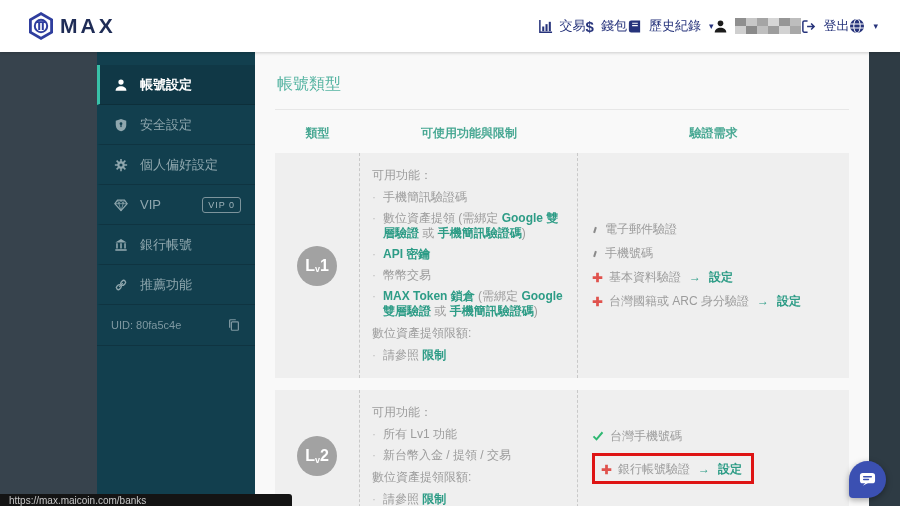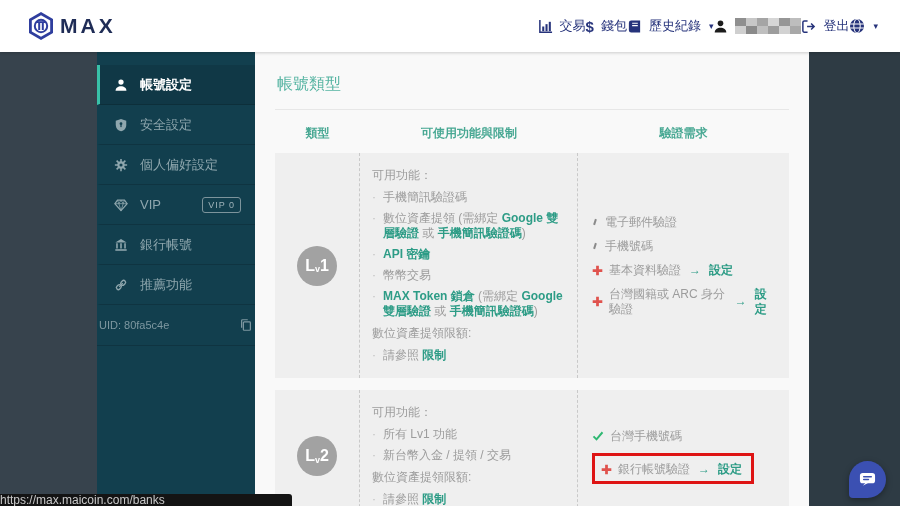--- a/index.html
+++ b/index.html
@@ -27,24 +27,24 @@
   .page { display:flex; height:454px; }
   .strip-left { width:97px; background:#37434d; }
   .strip-right { flex:1; background:#2e3b44; }
 
   
   aside { width:158px; background:#123f4e; padding-top:13px; display:flex; flex-direction:column; }
   .side-item { height:40px; display:flex; align-items:center; gap:12px; padding:0 14px; font-size:13px; color:#8fa7ae; border-bottom:1px solid rgba(0,0,0,.16); border-left:3px solid transparent; cursor:pointer; }
   .side-item.active { color:#ffffff; font-weight:bold; border-left:3px solid #38c1a8; background:rgba(0,0,0,.10); }
   .side-item svg { flex:0 0 auto; }
   .vip-badge { margin-left:auto; font-size:9px; color:#9fb3ba; border:1px solid #7d949c; border-radius:3px; padding:2px 5px; letter-spacing:1px; }
-  .uid-row { display:flex; align-items:center; justify-content:space-between; padding:13px 2px; font-size:11px; color:#7e98a1; border-bottom:1px solid rgba(0,0,0,.16); }
-
-  
-  main { width:554px; background:#f9f9f9; padding:14px 20px 0; overflow:hidden; }
+  .uid-row { display:flex; align-items:center; justify-content:space-between; padding:13px 14px; font-size:11px; color:#7e98a1; border-bottom:1px solid rgba(0,0,0,.16); }
+
+  
+  main { width:614px; background:#f9f9f9; padding:14px 20px 0; overflow:hidden; }
   h1 { font-size:16px; font-weight:normal; color:#56b4a2; padding:8px 2px 14px; border-bottom:1px solid #e7e7e7; }
   .thead { display:flex; padding:15px 0 11px; font-size:12px; font-weight:bold; color:#48a893; }
   .hc1 { width:85px; text-align:center; }
   .hc2 { width:218px; text-align:center; }
   .hc3 { flex:1; text-align:center; }
 
   .level-box { display:flex; background:#efefef; margin-bottom:12px; font-size:12px; }
   .box-c1 { width:85px; display:flex; align-items:center; justify-content:center; border-right:1px dashed #c9c9c9; }
   .box-c2 { width:218px; padding:11px 12px 9px; border-right:1px dashed #c9c9c9; }
   .box-c3 { flex:1; display:flex; flex-direction:column; justify-content:center; gap:9px; padding:12px 14px; }
@@ -60,21 +60,21 @@
 
   .req { display:flex; align-items:center; gap:6px; color:#9c9c9c; line-height:15px; }
   .tick { width:2px; height:6px; background:#8a8a8a; transform:rotate(18deg); margin:0 3px 0 2px; flex:0 0 auto; }
   .req svg { flex:0 0 auto; }
   .arrow { color:#2d9c86; font-weight:bold; margin:0 2px; }
   .action { color:#2d9c86; font-weight:bold; cursor:pointer; }
   .highlight { border:3px solid #de1414; padding:5px 9px 3px 6px; display:flex; align-items:center; gap:6px; align-self:flex-start; color:#9c9c9c; }
 
   
   .chat-bubble { position:fixed; right:14px; bottom:8px; width:37px; height:37px; background:#3b50b2; border-radius:19px 19px 19px 4px; display:flex; align-items:center; justify-content:center; cursor:pointer; box-shadow:0 2px 6px rgba(0,0,0,.35); }
-  .status-tooltip { position:fixed; left:0; bottom:0; height:12px; width:292px; background:#141414; color:#c9c9c9; font-size:12px; line-height:13px; padding:0 0; border-top-right-radius:3px; white-space:nowrap; overflow:hidden; }
+  .status-tooltip { position:fixed; left:0; bottom:0; height:12px; width:292px; background:#141414; color:#c9c9c9; font-size:10px; line-height:13px; padding:0 9px; border-top-right-radius:3px; white-space:nowrap; overflow:hidden; }
 </style>
 </head>
 <body>
 
 <header>
   <div class="logo">
     <svg width="30" height="30" viewBox="0 0 30 30">
       <polygon points="15,1 27,8 27,22 15,29 3,22 3,8" fill="#2f3e9e"></polygon>
       <polygon points="15,4.2 24.2,9.6 24.2,20.4 15,25.8 5.8,20.4 5.8,9.6" fill="#ffffff"></polygon>
       <circle cx="15" cy="15" r="6.2" fill="none" stroke="#2f3e9e" stroke-width="2"></circle>

